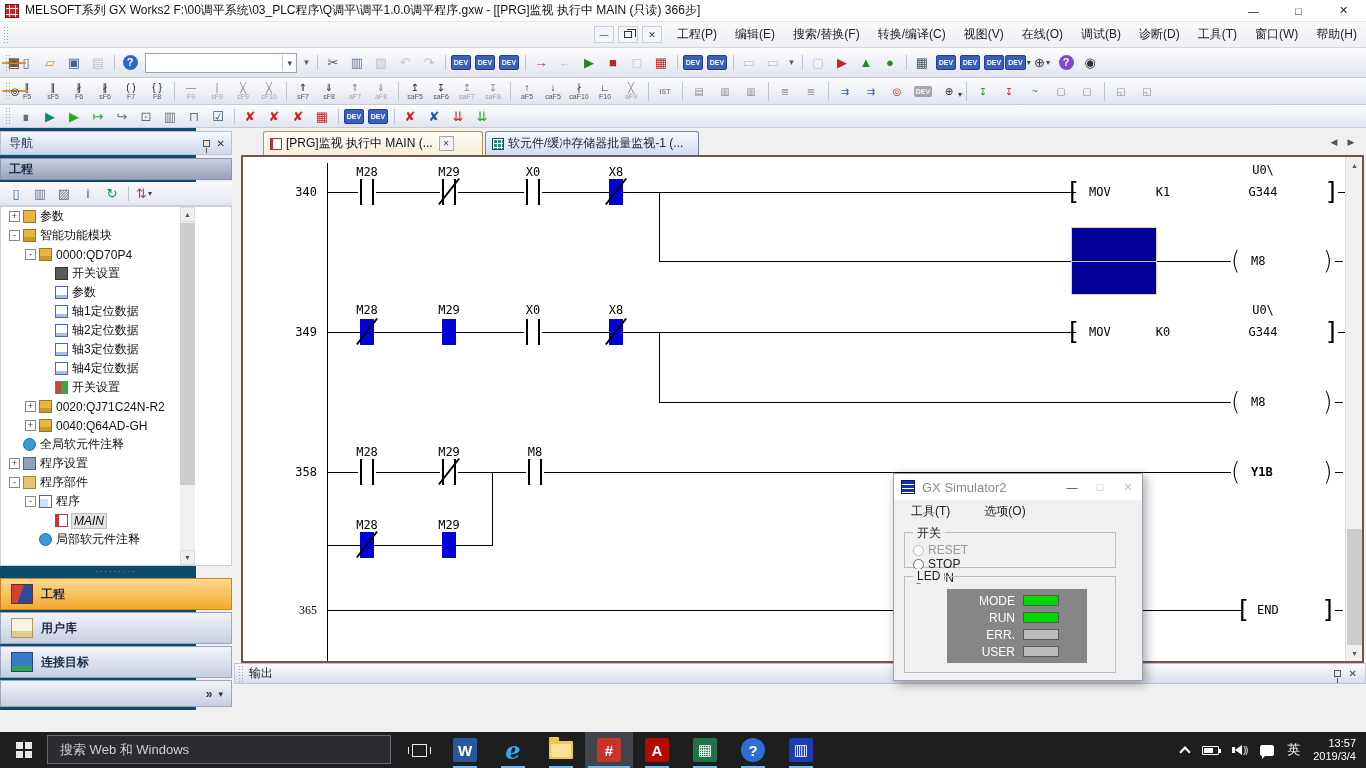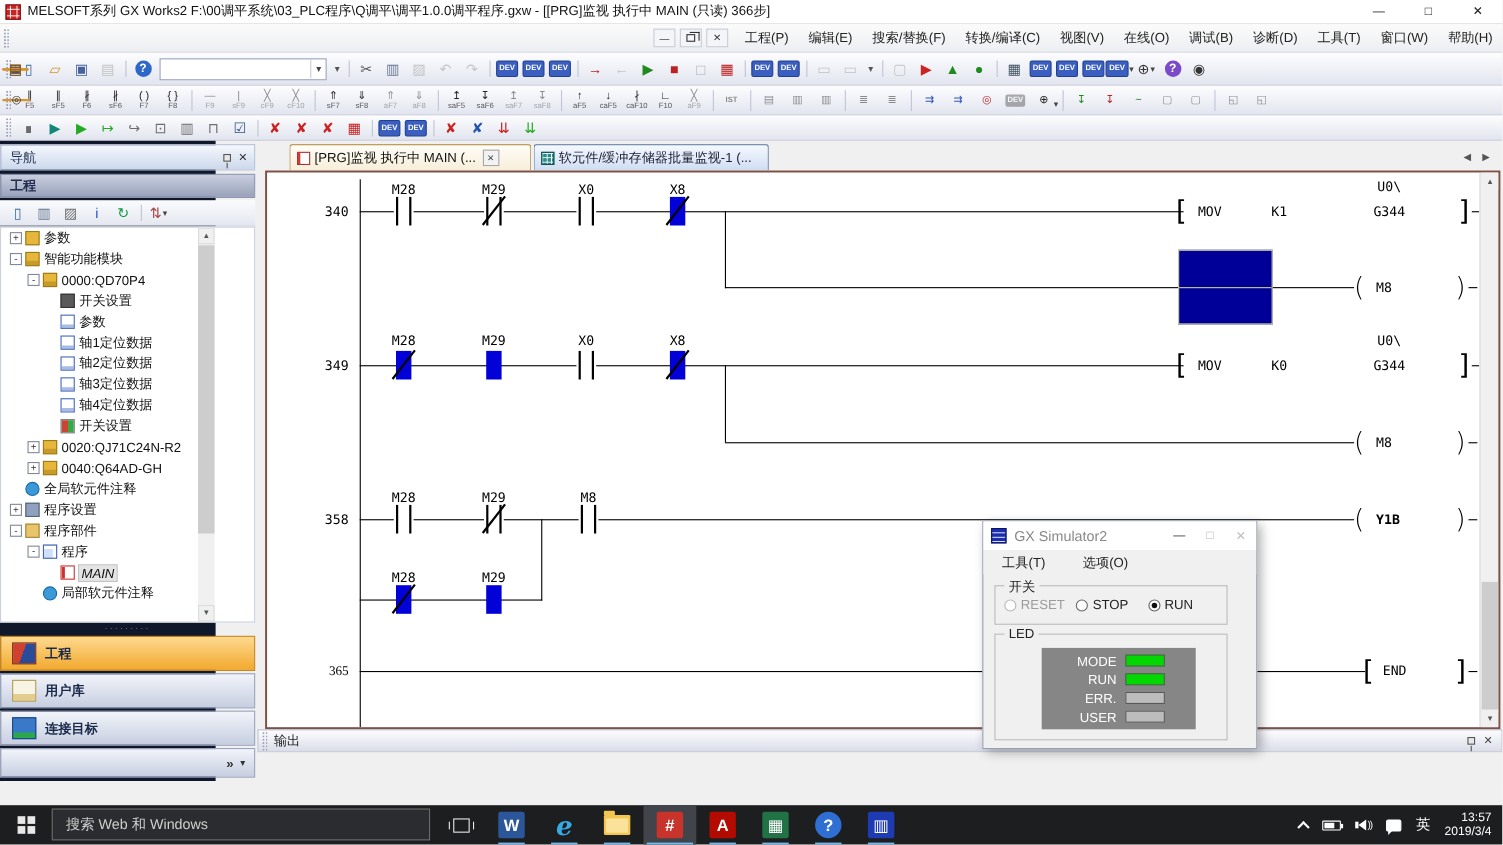--- a/index.html
+++ b/index.html
@@ -50,21 +50,21 @@
   .ti2 .k { font-size:7px; line-height:8px; color:#555; }
   .ti2.dis { opacity:.5; filter:grayscale(1); }
   .ti2.hl { background:#fbd38b; border-color:#d89430; }
   .ti2.txt .g { font-size:7px; font-weight:bold; }
   .ti2.dev::before { content:"DEV"; font-size:7px; font-weight:bold; color:#fff; background:#3b5fc0; border-radius:2px; padding:2px 2px; }
   .ti2.drop::after { content:"▾"; font-size:8px; color:#444; position:absolute; right:-1px; bottom:4px; }
   .ti2.sep { width:8px; }
   .ti2.sep::before { content:""; position:absolute; left:3px; top:2px; bottom:2px; border-left:1px solid #bfc4d6; }
 
   
-  #sidebar { left:0; top:128px; width:196px; height:582px; background:#0f172a; }
+  #sidebar { left:0; top:128px; width:196px; height:582px; background:#0c4a6e; }
   #nav-title { position:absolute; left:0; top:3px; width:232px; height:24px; background:linear-gradient(#f5f8fd,#ccd8ec); border:1px solid #b9c4da; display:flex; align-items:center; padding-left:8px; color:#1e3050; }
   #nav-title .right { margin-left:auto; display:flex; align-items:center; gap:7px; margin-right:6px; color:#333; }
   .pin { width:7px; height:7px; border:1px solid #555; background:#e8e8e8; position:relative; }
   .pin::after { content:""; position:absolute; left:2px; top:7px; width:1px; height:5px; background:#555; }
   #nav-section { position:absolute; left:0; top:30px; width:232px; height:22px; background:linear-gradient(#c9cfdf,#98a1ba); border:1px solid #8d96b0; display:flex; align-items:center; padding-left:8px; color:#222c4e; font-weight:bold; }
   #nav-tools { position:absolute; left:0; top:54px; width:232px; height:24px; background:linear-gradient(#fafbfd,#e4e7f0); border-bottom:1px solid #ccd0de; display:flex; align-items:center; padding-left:4px; }
   #nav-tree { position:absolute; left:0; top:78px; width:232px; height:360px; background:#fff; border:1px solid #ccd0de; overflow:hidden; }
   .trow { height:19px; display:flex; align-items:center; padding-left:calc(8px + var(--d,0)*16px); white-space:nowrap; }
   .trow .exp { width:11px; height:11px; border:1px solid #848896; background:#fff; font-size:9px; line-height:9px; text-align:center; color:#333; margin-right:3px; visibility:hidden; flex:none; }
   .trow.has-exp .exp { visibility:visible; }
@@ -135,21 +135,21 @@
   #sim-title { position:absolute; left:0; top:0; width:248px; height:26px; background:#fff; display:flex; align-items:center; }
   #sim-ico { width:14px; height:14px; margin:0 7px 0 7px; background:#1a2fb0; border:1px solid #0a1560; background-image:linear-gradient(#fff 1px,transparent 1px); background-size:4px 4px; background-position:2px 3px; }
   #sim-title .stext { color:#8a8a8a; font-size:13px; }
   #sim-title .sctl { margin-left:auto; display:flex; }
   #sim-title .scb { width:28px; height:26px; display:flex; align-items:center; justify-content:center; font-size:11px; }
   #sim-menu { position:absolute; left:0; top:26px; width:248px; height:22px; background:#f0f0f0; display:flex; align-items:center; padding-left:8px; gap:16px; color:#222; }
   .simgroup { position:absolute; left:10px; width:212px; border:1px solid #bcbcbc; }
   .simgroup .glabel { position:absolute; left:8px; top:-8px; background:#f0f0f0; padding:0 4px; color:#222; }
   #grp-switch { top:58px; height:36px; }
   #grp-led { top:102px; height:97px; }
-  #radio-row { position:absolute; left:8px; top:10px; right:6px; display:flex; }
+  #radio-row { position:absolute; left:8px; top:10px; right:6px; display:flex;flex-direction:column; }
   .radio { display:flex; align-items:center; gap:4px; color:#222; width:76px; }
   .radio .rb { width:11px; height:11px; border:1px solid #666; border-radius:50%; background:#fff; flex:none; }
   .radio.on .rb { position:relative; }
   .radio.on .rb::after { content:""; position:absolute; left:2px; top:2px; width:5px; height:5px; background:#111; border-radius:50%; }
   .radio.dis { color:#9c9c9c; }
   .radio.dis .rb { border-color:#b8b8b8; }
   #led-panel { position:absolute; left:42px; top:12px; width:140px; height:74px; background:#868686; padding:3px 6px; }
   .ledrow { display:flex; align-items:center; height:17px; }
   .ledrow .led-label { width:62px; text-align:right; color:#fff; font-size:12px; margin-right:8px; }
   .ledrow .led-box { width:36px; height:11px; border:1px solid #5a5a5a; }

